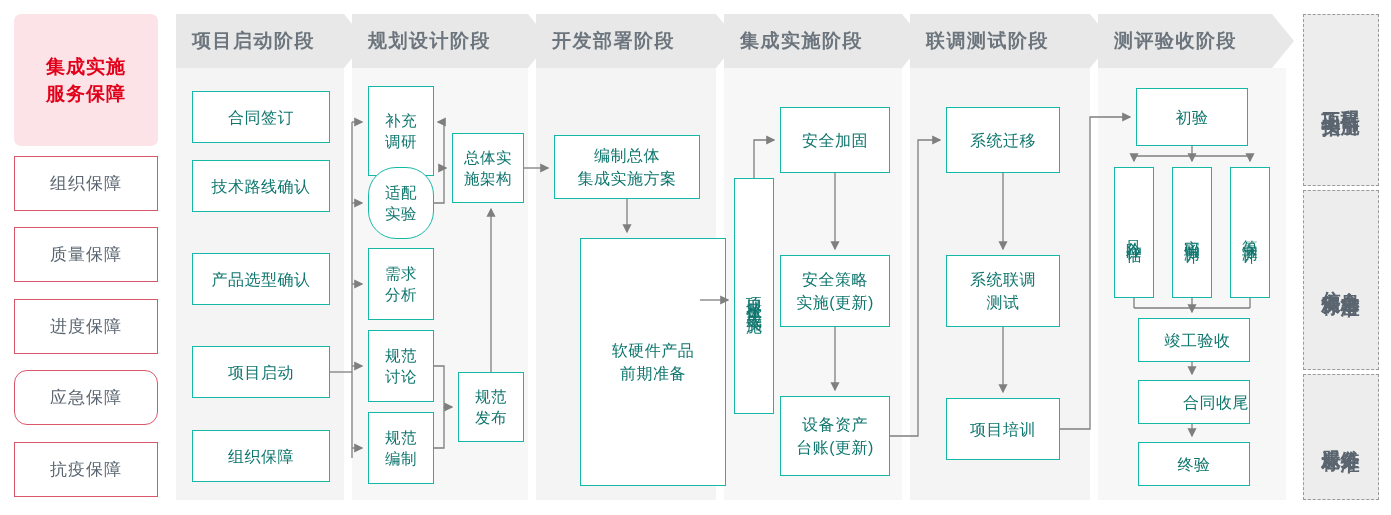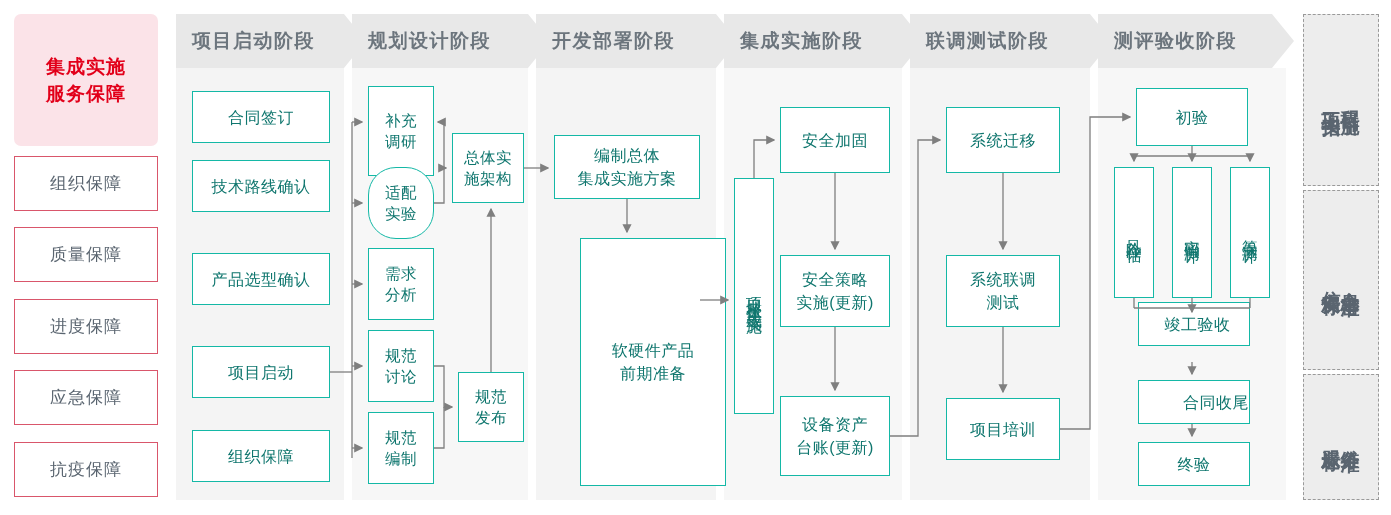--- a/index.html
+++ b/index.html
@@ -151,21 +151,21 @@
   </div>
   <div class="left-item" style="top:156px;">
     <span>组织保障</span>
     </div>
   <div class="left-item" style="top:227px;">
     <span>质量保障</span>
     </div>
   <div class="left-item" style="top:299px;">
     <span>进度保障</span>
     </div>
-  <div class="left-item" style="top:370px;">
+  <div class="left-item" style="top:370px;border-radius:13px;">
     <span>应急保障</span>
     </div>
   <div class="left-item" style="top:442px;">
     <span>抗疫保障</span>
     </div>
 
   <div class="node" style="left:192px;top:91px;width:138px;height:52px;">
     <span>合同签订</span>
     </div>
   <div class="node" style="left:192px;top:160px;width:138px;height:52px;">
@@ -250,21 +250,21 @@
     </div>
   <div class="node vert" style="left:1114px;top:167px;width:40px;height:131px;font-size:15.5px;">
     <span>风险评估</span>
     </div>
   <div class="node vert" style="left:1172px;top:167px;width:40px;height:131px;font-size:15.5px;">
     <span>密码测评</span>
     </div>
   <div class="node vert" style="left:1230px;top:167px;width:40px;height:131px;font-size:15.5px;">
     <span>等保测评</span>
     </div>
-  <div class="node" style="left:1138px;top:302px;width:112px;height:44px;padding-left:7px;">
+  <div class="node" style="left:1138px;top:318px;width:112px;height:44px;padding-left:7px;">
     <span>竣工验收</span>
     </div>
   <div class="node" style="left:1138px;top:380px;width:112px;height:44px;justify-content:flex-end;">
     <span>合同收尾</span>
     </div>
   <div class="node" style="left:1138px;top:442px;width:112px;height:44px;">
     <span>终验</span>
     </div>
 
   <div class="right-panel" style="top:14px;height:172px;">

